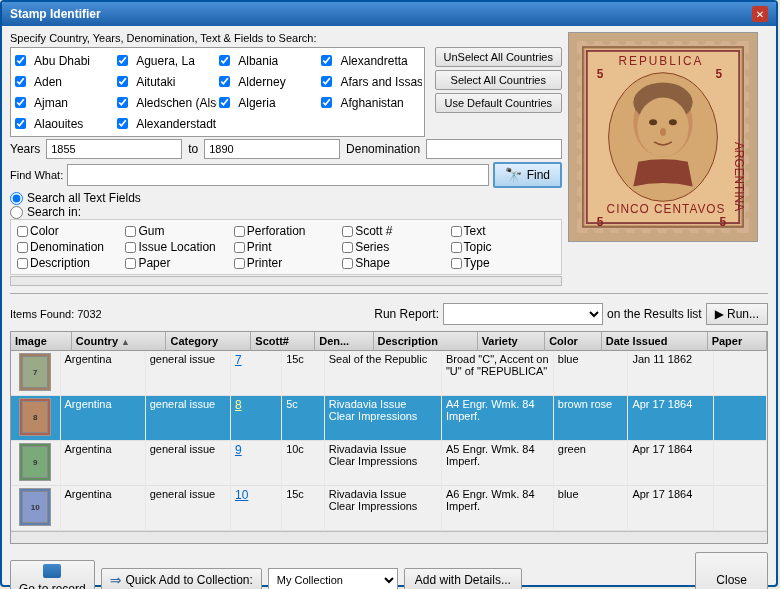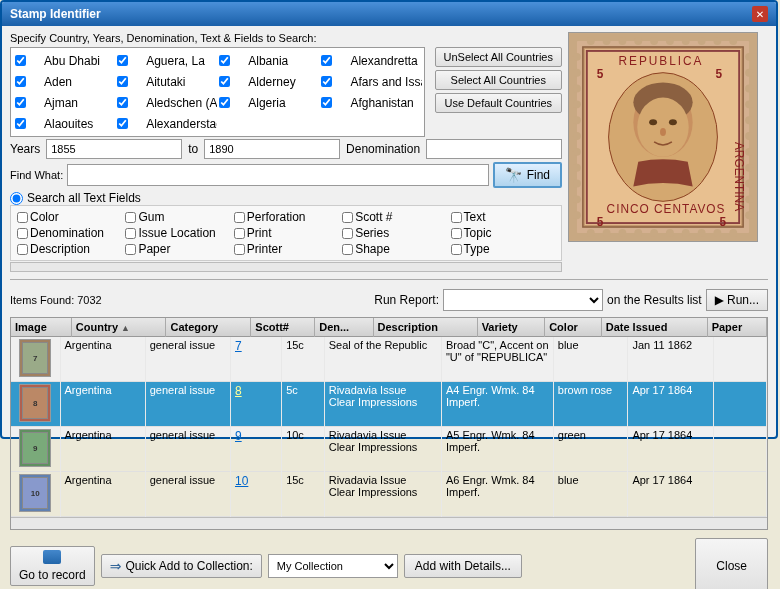--- a/index.html
+++ b/index.html
@@ -1,20 +1,20 @@
 <!DOCTYPE html>
 <html><head>
   <meta charset="utf-8">
   <style>
     * { box-sizing: border-box; margin: 0; padding: 0; font-family: 'Segoe UI', Tahoma, Arial, sans-serif; font-size: 12px; }
     body { background: #ece9d8; width: 780px; height: 589px; overflow: hidden; }
 
     .dialog {
       width: 778px;
-      height: 439px;
+      height: 587px;
       background: #f0f0f0;
       border: 2px solid #0054a0;
       border-radius: 4px;
       display: flex;
       flex-direction: column;
     }
 
     .title-bar {
       background: linear-gradient(to bottom, #4a90d9, #1a5fa8);
       color: white;
@@ -85,21 +85,21 @@
       height: 90px;
       overflow-y: auto;
       display: grid;
       grid-template-columns: 1fr 1fr 1fr 1fr;
       padding: 2px;
       gap: 0;
     }
     .country-item {
       display: flex;
       align-items: center;
-      gap: 18px;
+      gap: 8px;
       white-space: nowrap;
       overflow: hidden;
       padding: 1px 2px;
       font-size: 11px;
     }
     .country-item input[type="checkbox"] { width: 11px; height: 11px; }
 
     .buttons-row {
       display: flex;
       flex-direction: column;
@@ -439,20 +439,24 @@
           <button class="find-btn">
             <span style="font-size:14px;">🔭</span>
             <span>Find</span>
           </button>
         </div>
 
         <div style="margin-top:3px;">
           <div class="radio-row">
             <input type="radio" name="searchtype" checked="" style="">
             <span>Search all Text Fields</span>
+          </div>
+          <div class="radio-row">
+            <input type="radio" name="searchtype" style="">
+            <span>Search in:</span>
           </div>
         </div>
 
         <div class="search-in-grid" id="search-in-grid">
 
         <div class="search-in-item">
               <input type="checkbox" style="">
               <span>Color</span>
             </div>
             <div class="search-in-item">

